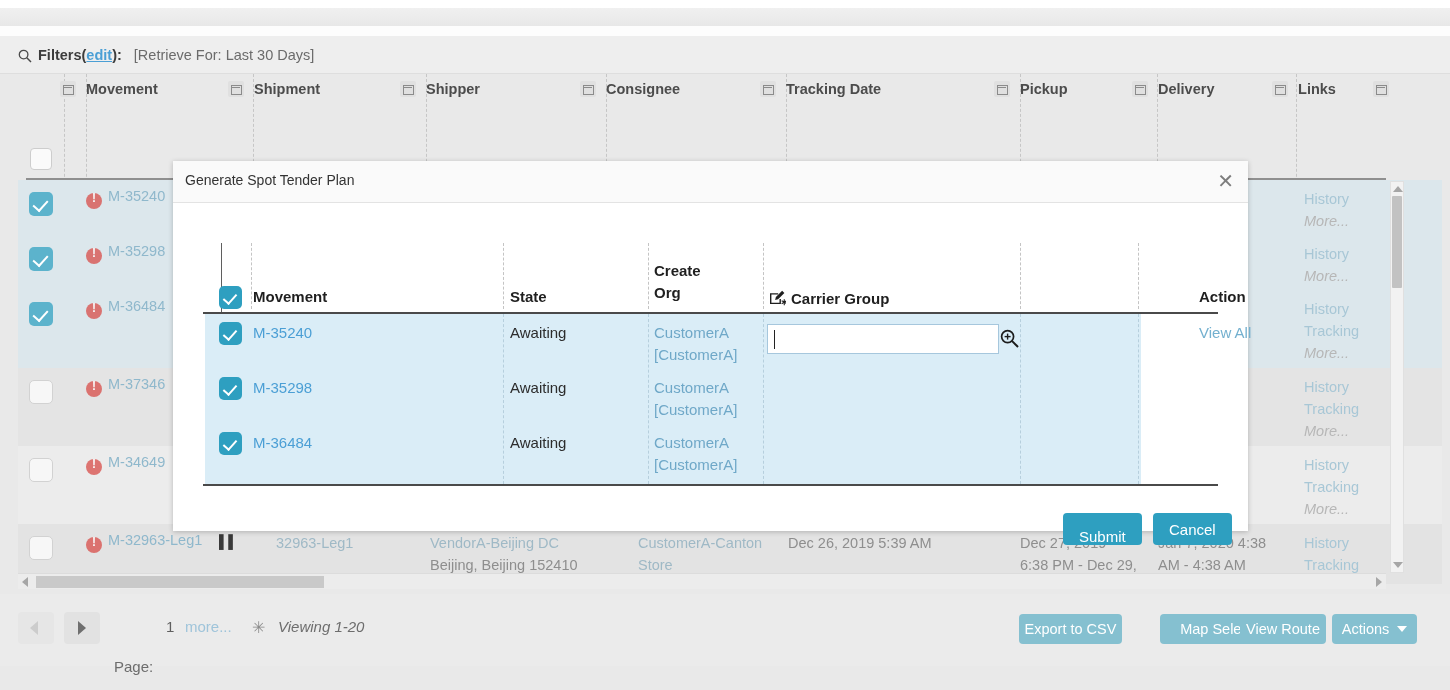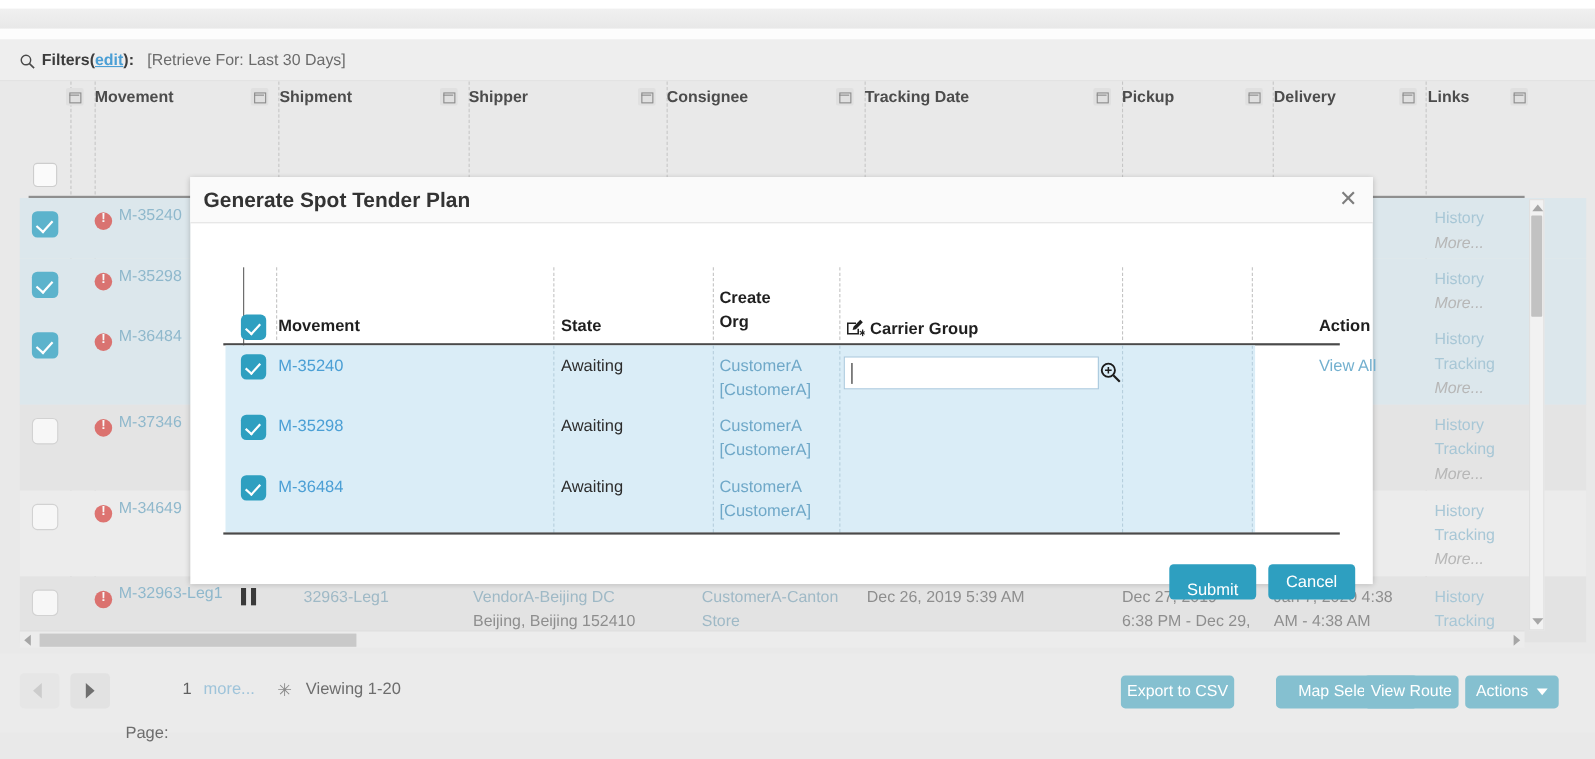--- a/index.html
+++ b/index.html
@@ -199,21 +199,21 @@
   .pagtext {
     position: absolute; top: 618px; font-size: 15px; color: #6d6d6d;
   }
   .pagtext.lbl { left: 114px; margin-top: 40px; }
   .pagtext.num { left: 166px; color: #5f5f5f; }
   .pagtext.more { left: 185px; color: #9fc4da; }
   .spinner {
     position: absolute; left: 252px; top: 618px;
     width: 17px; height: 17px; font-size: 16px; color: #8a8a8a;
   }
-  .pagtext.view { left: 278px; color: #6d6d6d; }
+  .pagtext.view { left: 278px; color: #6d6d6d; font-style: italic; }
 
   .actbtn {
     position: absolute; top: 614px; height: 30px;
     background: #85c0d0; color: #ffffff;
     border-radius: 4px; font-size: 14.5px;
     display: flex; align-items: center; justify-content: center;
     padding: 0 12px; white-space: nowrap;
   }
   .caret {
     display: inline-block; margin-left: 8px;
@@ -229,21 +229,21 @@
     background: #ffffff;
     box-shadow: 0 1px 5px rgba(0,0,0,.22);
   }
   .modal-head {
     position: relative; height: 42px;
     background: #fafafa;
     border-bottom: 1px solid #e3e3e3;
   }
   .modal-title {
     position: absolute; left: 12px; top: 11px;
-    font-size: 19px; font-weight: bold; color: #333333;
+    font-size: 14px; font-weight: normal; color: #333333;
   }
   .modal-close {
     position: absolute; right: 14px; top: 10px;
     font-size: 20px; color: #7d7d7d; line-height: 20px;
   }
   .modal-body { position: relative; height: 328px; }
   .mt-hcell {
     position: absolute; bottom: 6px;
     font-size: 15px; font-weight: bold; color: #1f1f1f;
     white-space: nowrap;

